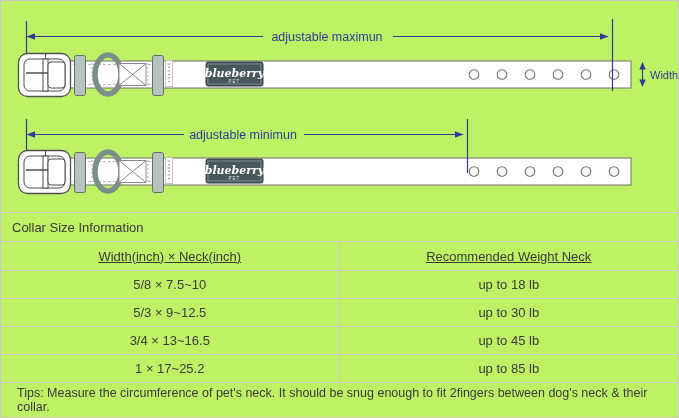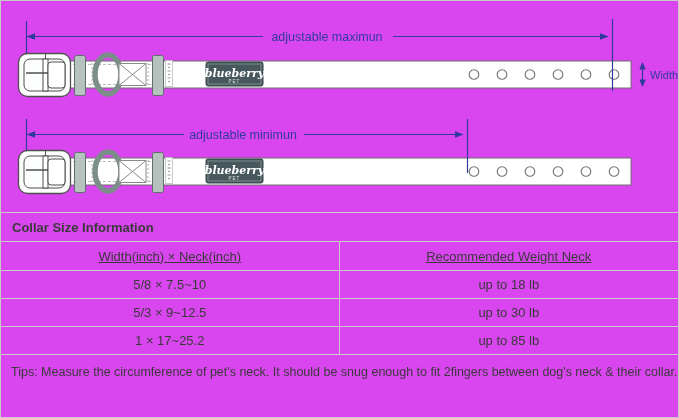--- a/index.html
+++ b/index.html
@@ -1,36 +1,36 @@
 <!DOCTYPE html>
 <html><head>
 <meta charset="utf-8">
 <style>
   html,body { margin:0; padding:0; background:#fff; }
   .page {
     position:relative; width:679px; height:418px; box-sizing:border-box;
-    border:1px solid #c9c9c9; background:#d946ef;
+    border:1px solid #c9c9c9; background:#bef264;
     font-family:"Liberation Sans", sans-serif; color:#3a3a3a;
   }
   .diagram { width:677px; height:211px; display:block; }
   .tbl-title {
     height:30px; box-sizing:border-box; border-top:1px solid #cccccc;
     border-bottom:1px solid #cccccc; display:flex; align-items:center;
-    padding-left:11px; font-size:13px;font-weight:bold;
+    padding-left:11px; font-size:13px;
   }
   .tbl-header, .tbl-row { display:flex; box-sizing:border-box; border-bottom:1px solid #cccccc; }
   .tbl-header { height:29px;text-decoration:underline; }
   .tbl-row { height:28px; }
   .cell {
     width:50%; box-sizing:border-box; display:flex; align-items:center;
     justify-content:center; font-size:13px;
   }
   .cell.first { border-right:1px solid #cccccc; }
   .tbl-tips {
-    height:33px; display:flex; align-items:center; padding-left:10px;
+    height:33px; display:flex; align-items:center; padding-left:16px;
     font-size:12.5px;
   }
   .dim-text { font-size:12.5px; fill:#303a9c; }
   .width-text { font-size:11px; fill:#303a9c; }
   .logo-main { font-family:"DejaVu Serif", serif; font-style:italic; font-weight:bold; font-size:11px; fill:#ffffff; }
   .logo-sub { font-size:4.5px; fill:#dde4e2; letter-spacing:1px; }
 </style>
 </head>
 <body>
 
@@ -122,20 +122,24 @@
 
   <div class="tbl-row">
     <div class="cell first">5/8 × 7.5~10</div>
     <div class="cell">up to 18 lb</div>
   </div>
   <div class="tbl-row">
     <div class="cell first">5/3 × 9~12.5</div>
     <div class="cell">up to 30 lb</div>
   </div>
   <div class="tbl-row">
+    <div class="cell first">3/4 × 13~16.5</div>
+    <div class="cell">up to 45 lb</div>
+  </div>
+  <div class="tbl-row">
     <div class="cell first">1 × 17~25.2</div>
     <div class="cell">up to 85 lb</div>
   </div>
 
   <div class="tbl-tips">
     <span>Tips: Measure the circumference of pet's neck. It should be snug enough to fit 2fingers between dog's neck &amp; their collar.</span>
   </div>
 
 </div>
 

